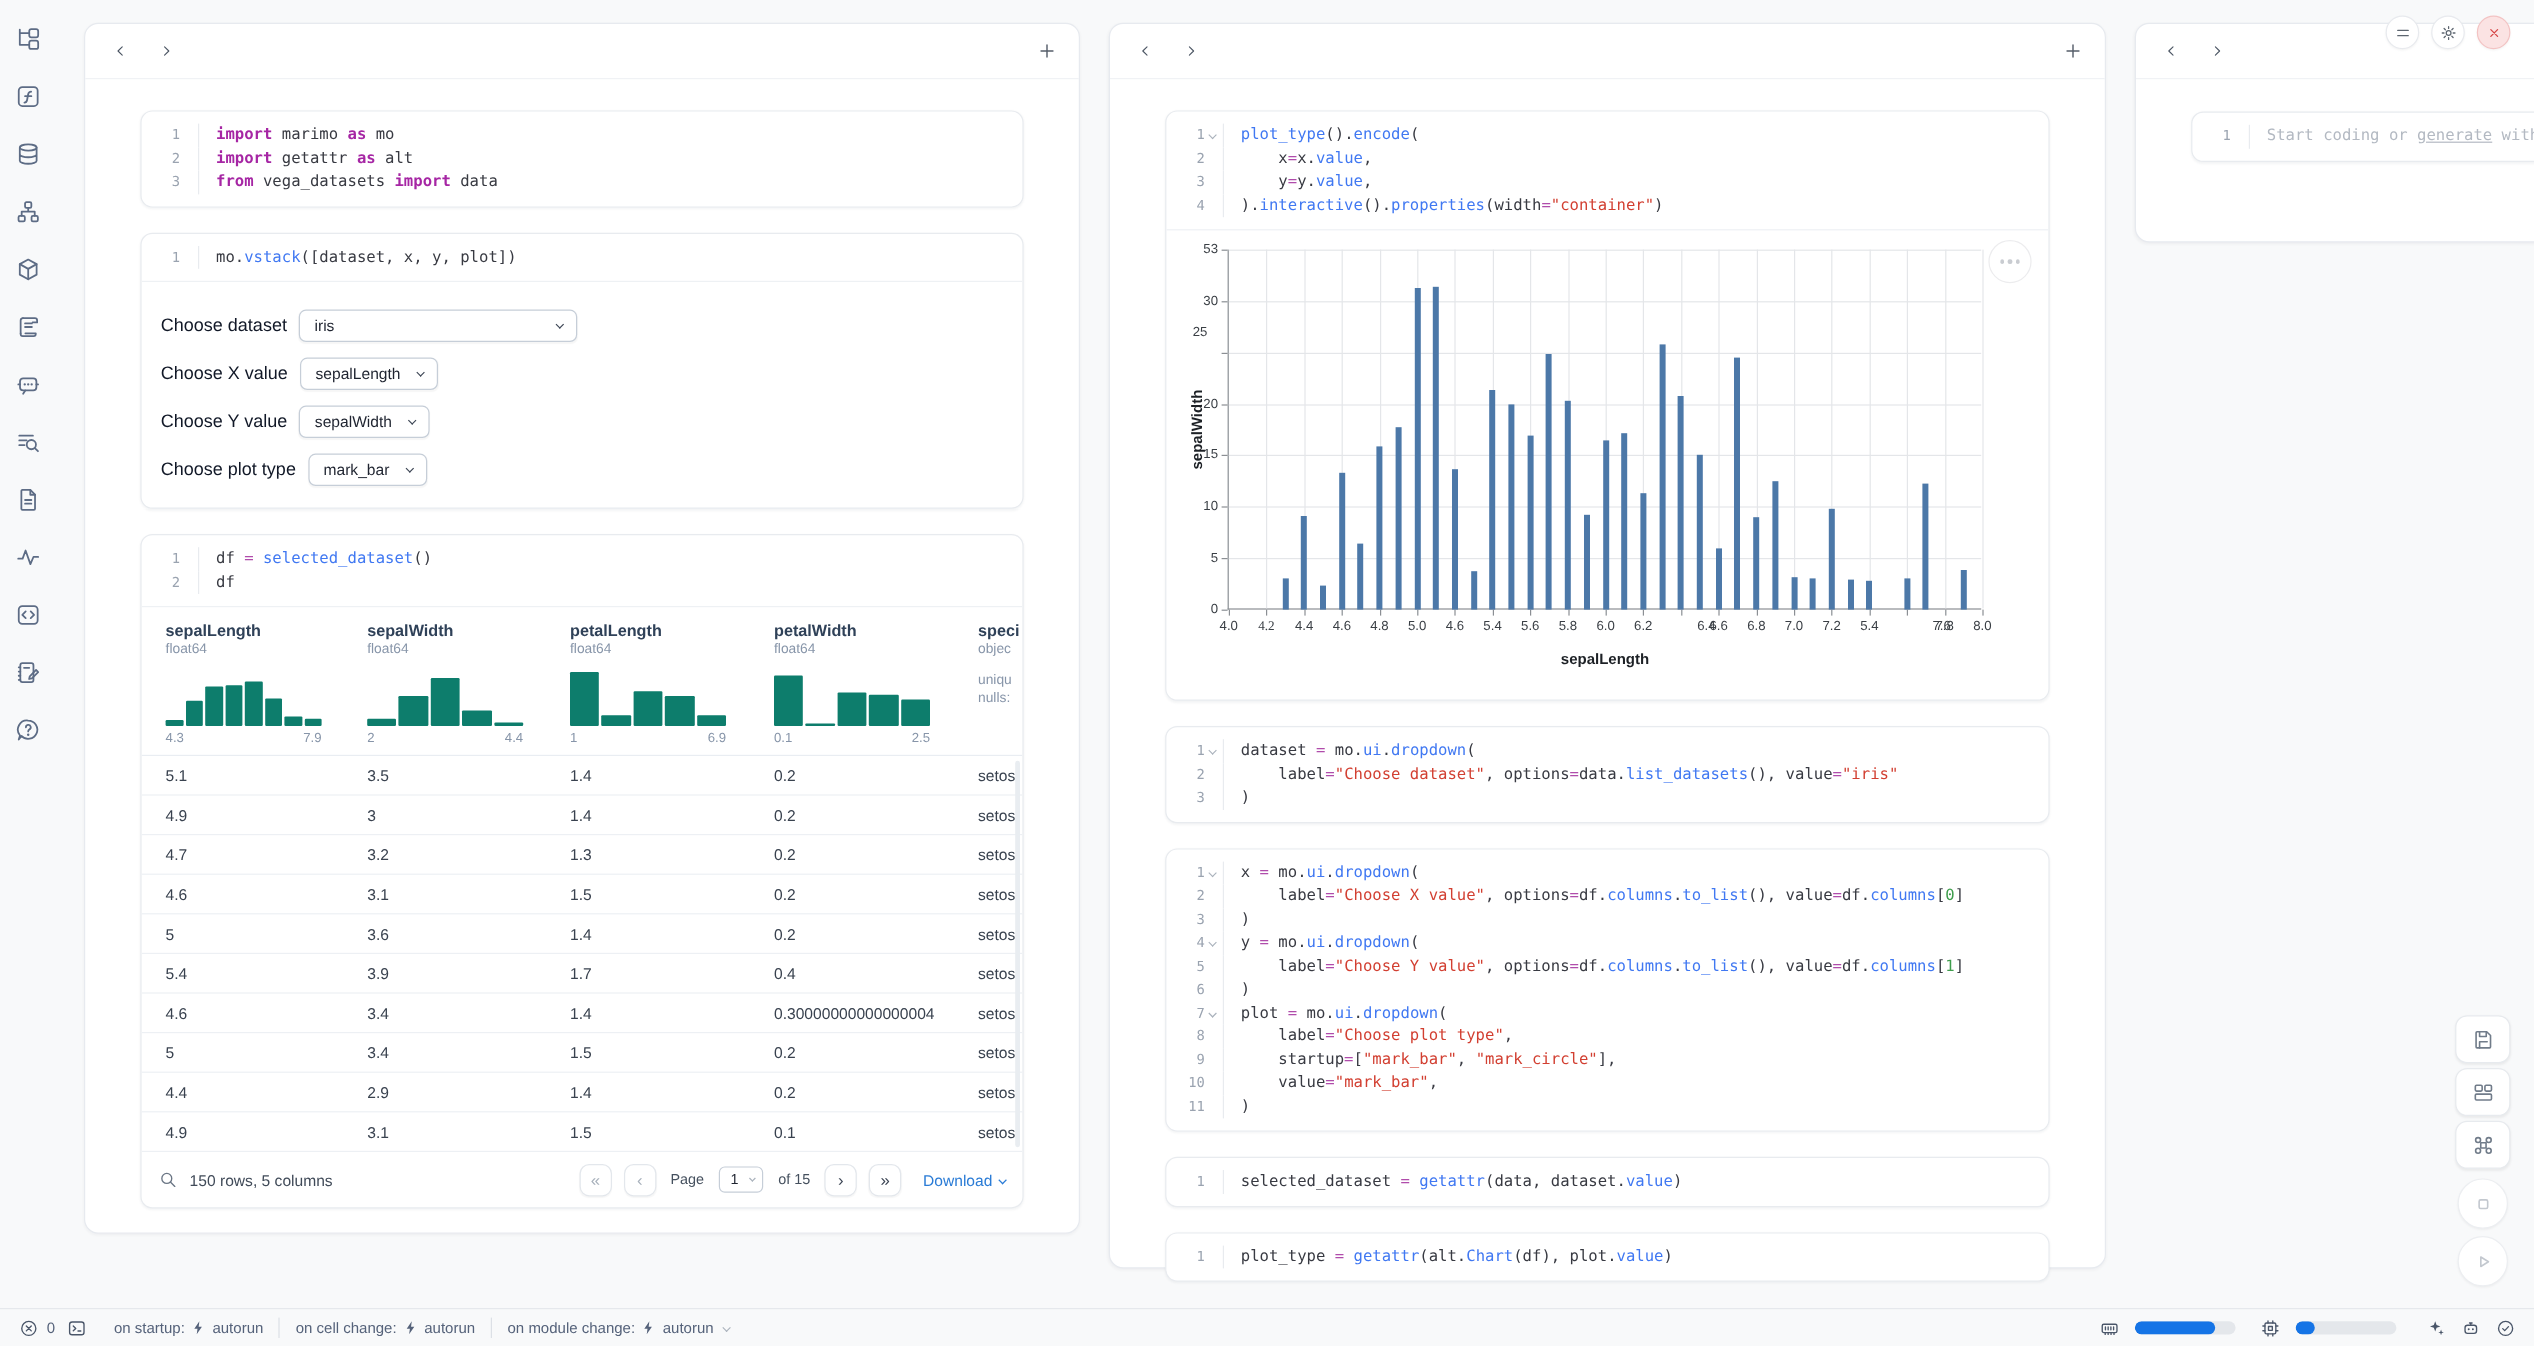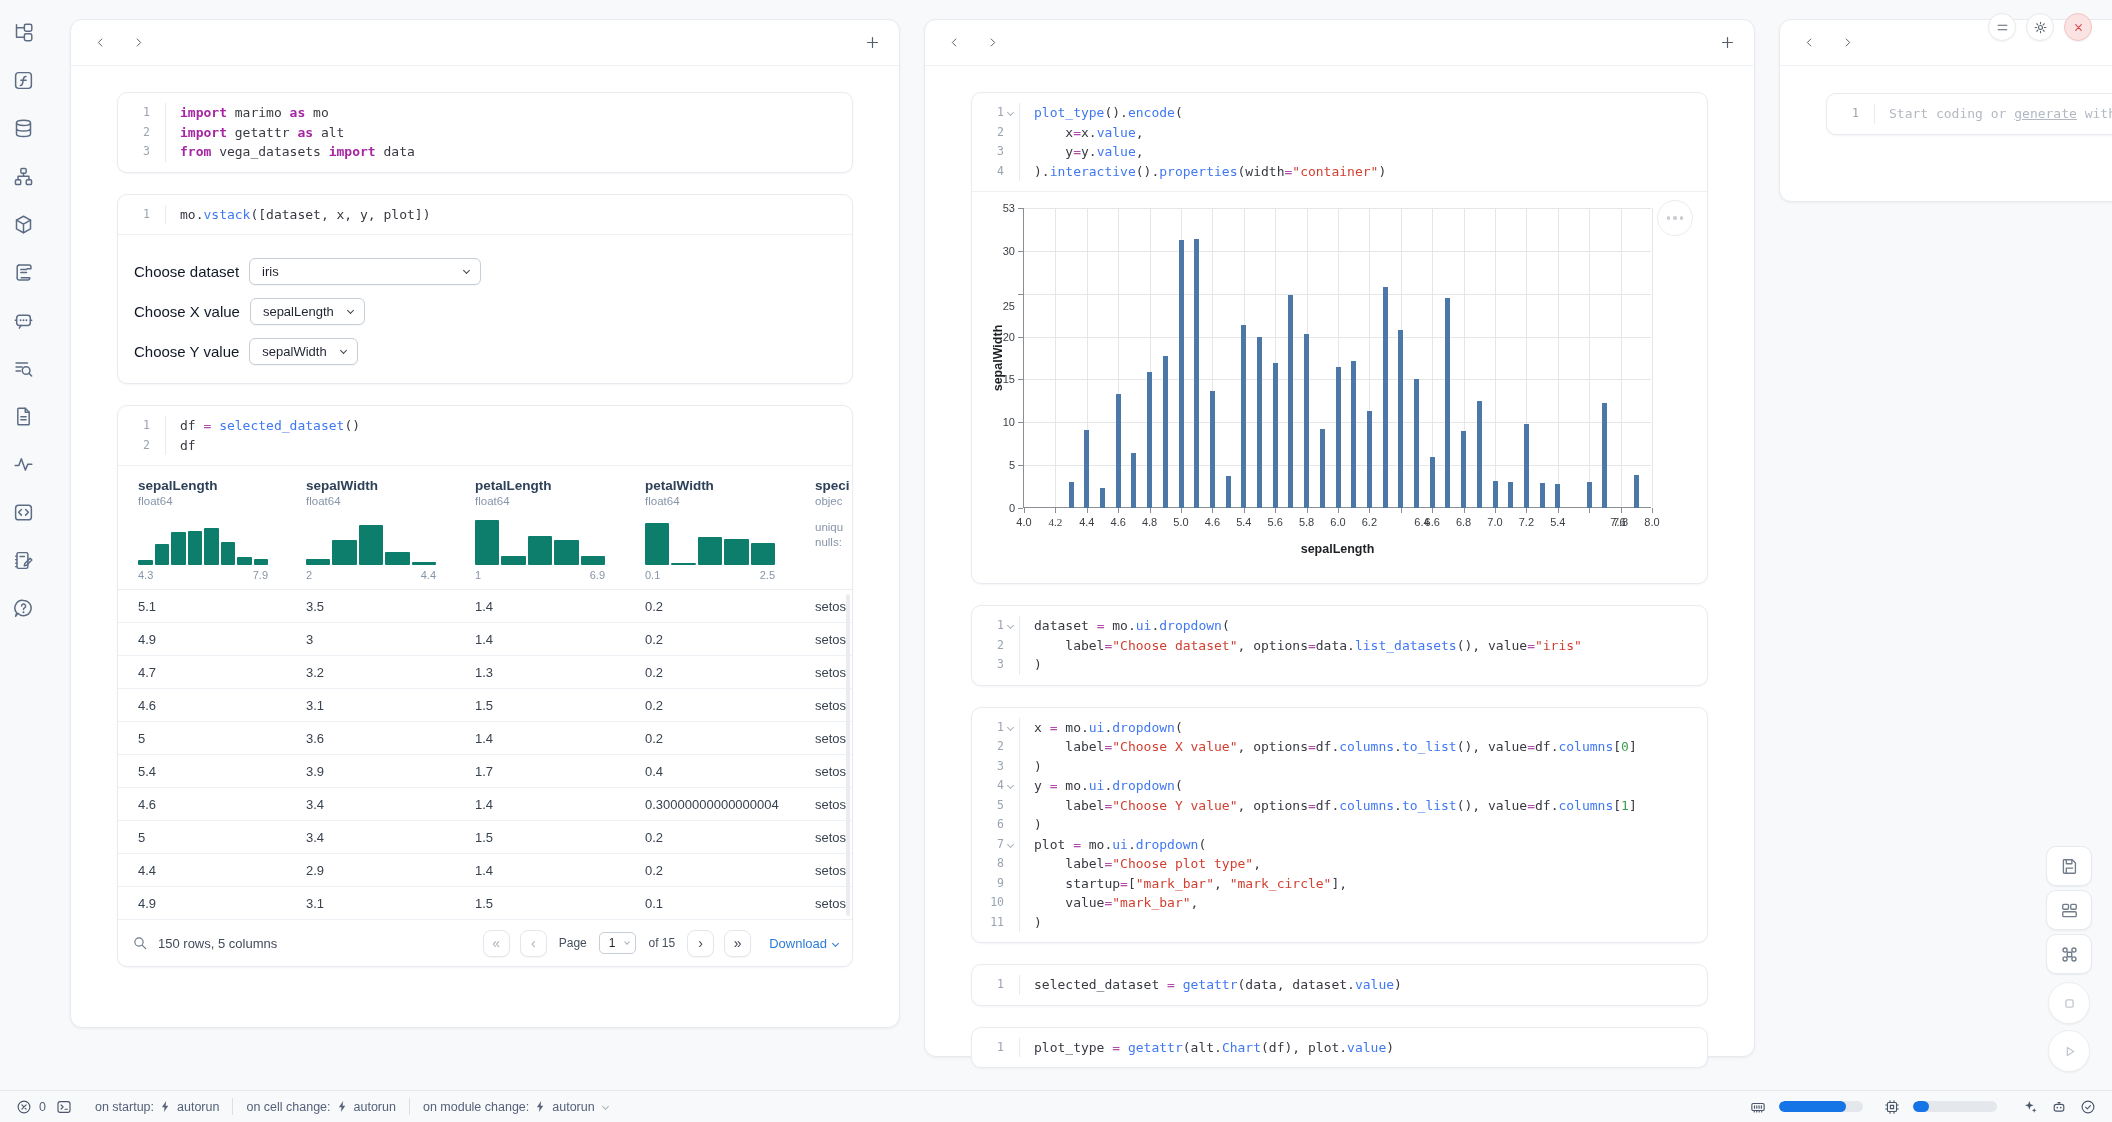--- a/index.html
+++ b/index.html
@@ -284,20 +284,27 @@
             <span class="ctrl-label">Choose X value</span>
             <div class="selbox">
               <span>sepalLength</span>
               <i class="chev"></i>
             </div>
           </div>
           <div class="ctrl-row">
             <span class="ctrl-label">Choose Y value</span>
             <div class="selbox">
               <span>sepalWidth</span>
+              <i class="chev"></i>
+            </div>
+          </div>
+          <div class="ctrl-row">
+            <span class="ctrl-label">Choose plot type</span>
+            <div class="selbox">
+              <span>mark_bar</span>
               <i class="chev"></i>
             </div>
           </div>
         </div>
     </div>
     <div class="cell">
       <div class="codewrap" id="code-df">
           <div class="cline">
             <span class="gut">
               <span>1</span>
@@ -624,21 +631,21 @@
             <i class="tky" style="top: 214.286px;"></i>
             <div class="ylab" style="top: 214.286px;">10</div>
             <i class="gl glh" style="top: 171.429px;"></i>
             <i class="tky" style="top: 171.429px;"></i>
             <div class="ylab" style="top: 171.429px;">15</div>
             <i class="gl glh" style="top: 128.571px;"></i>
             <i class="tky" style="top: 128.571px;"></i>
             <div class="ylab" style="top: 128.571px;">20</div>
             <i class="gl glh" style="top: 85.7143px;"></i>
             <i class="tky" style="top: 85.7143px;"></i>
-            <div class="ylab" style="top: 98px;">25</div>
+            <div class="ylab" style="top: 69px; text-align: center;">25</div>
             <i class="gl glh" style="top: 42.8571px;"></i>
             <i class="tky" style="top: 42.8571px;"></i>
             <div class="ylab" style="top: 42.8571px;">30</div>
             <i class="gl glh" style="top: 0px;"></i>
             <i class="tky" style="top: 0px;"></i>
             <div class="ylab" style="top: 0px;">53</div>
             <i class="bar" style="left: 44.6px; top: 274.286px; height: 25.7143px; background: rgb(76, 120, 168);"></i>
             <i class="bar" style="left: 60.3px; top: 222px; height: 78px; background: rgb(76, 120, 168);"></i>
             <i class="bar" style="left: 76px; top: 280.286px; height: 19.7143px; background: rgb(76, 120, 168);"></i>
             <i class="bar" style="left: 91.7px; top: 186px; height: 114px; background: rgb(76, 120, 168);"></i>

